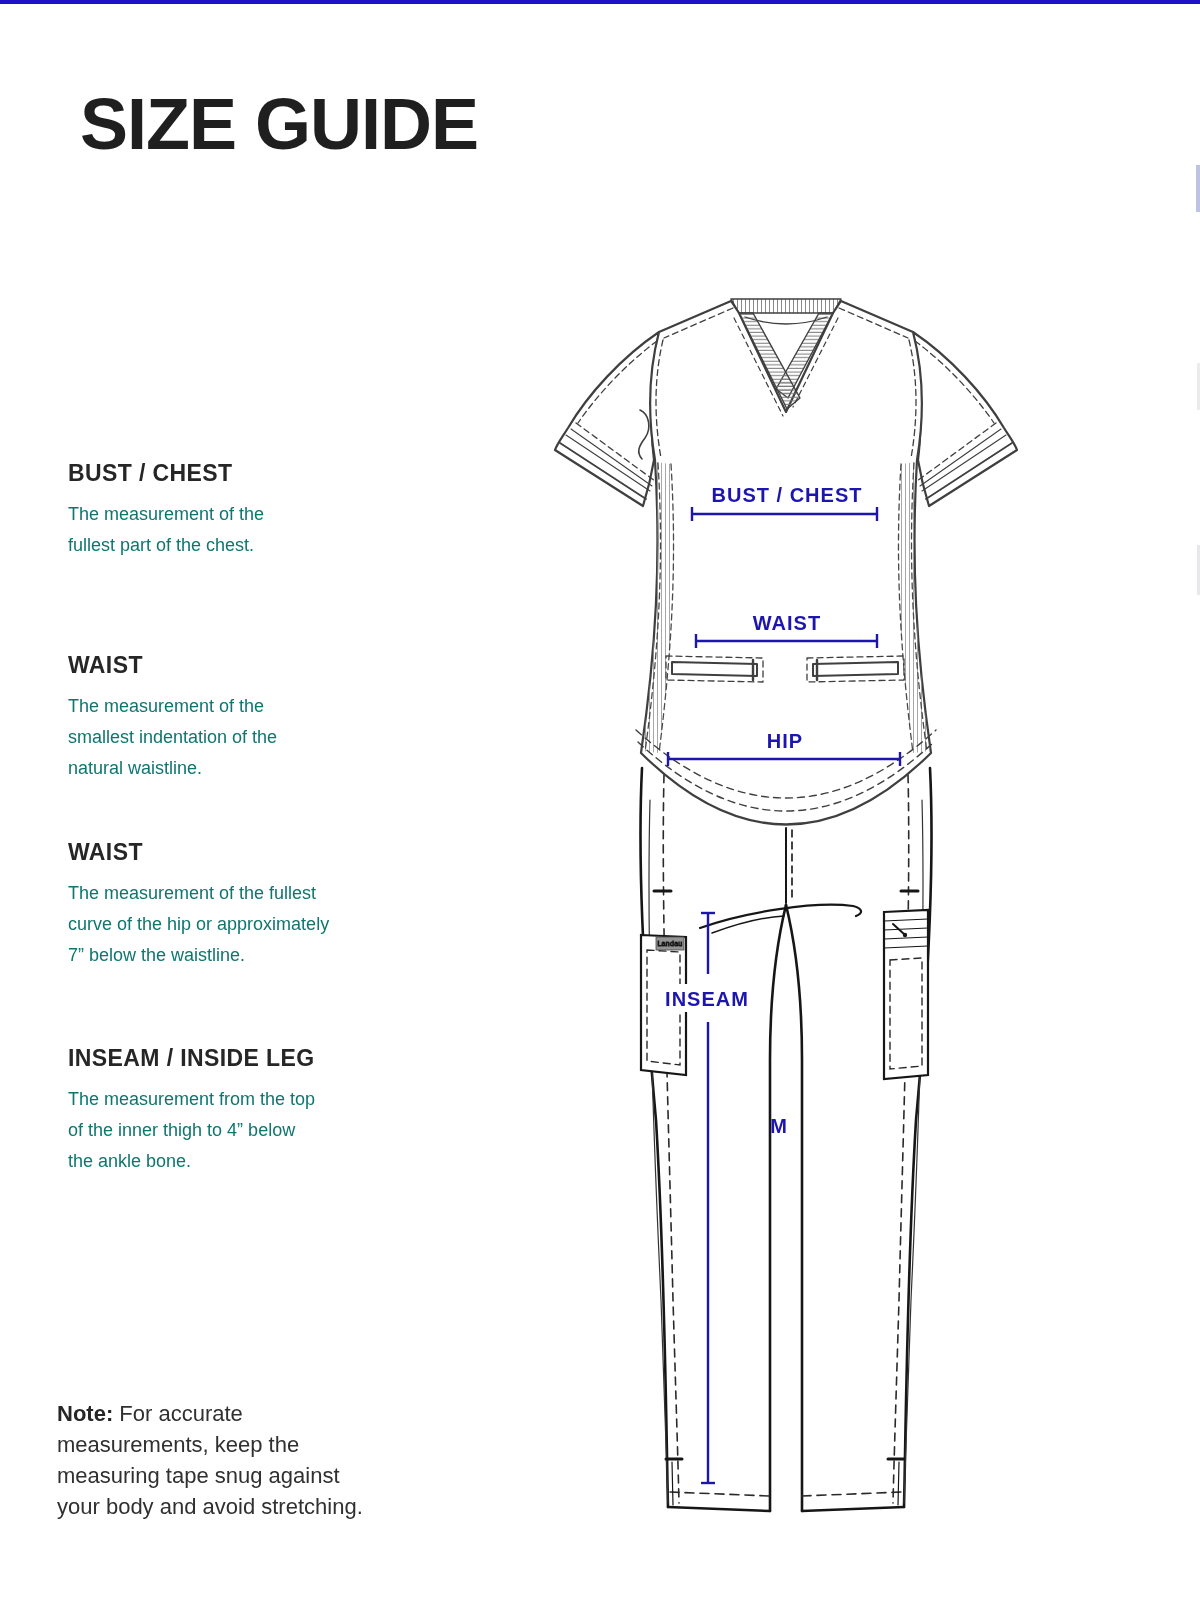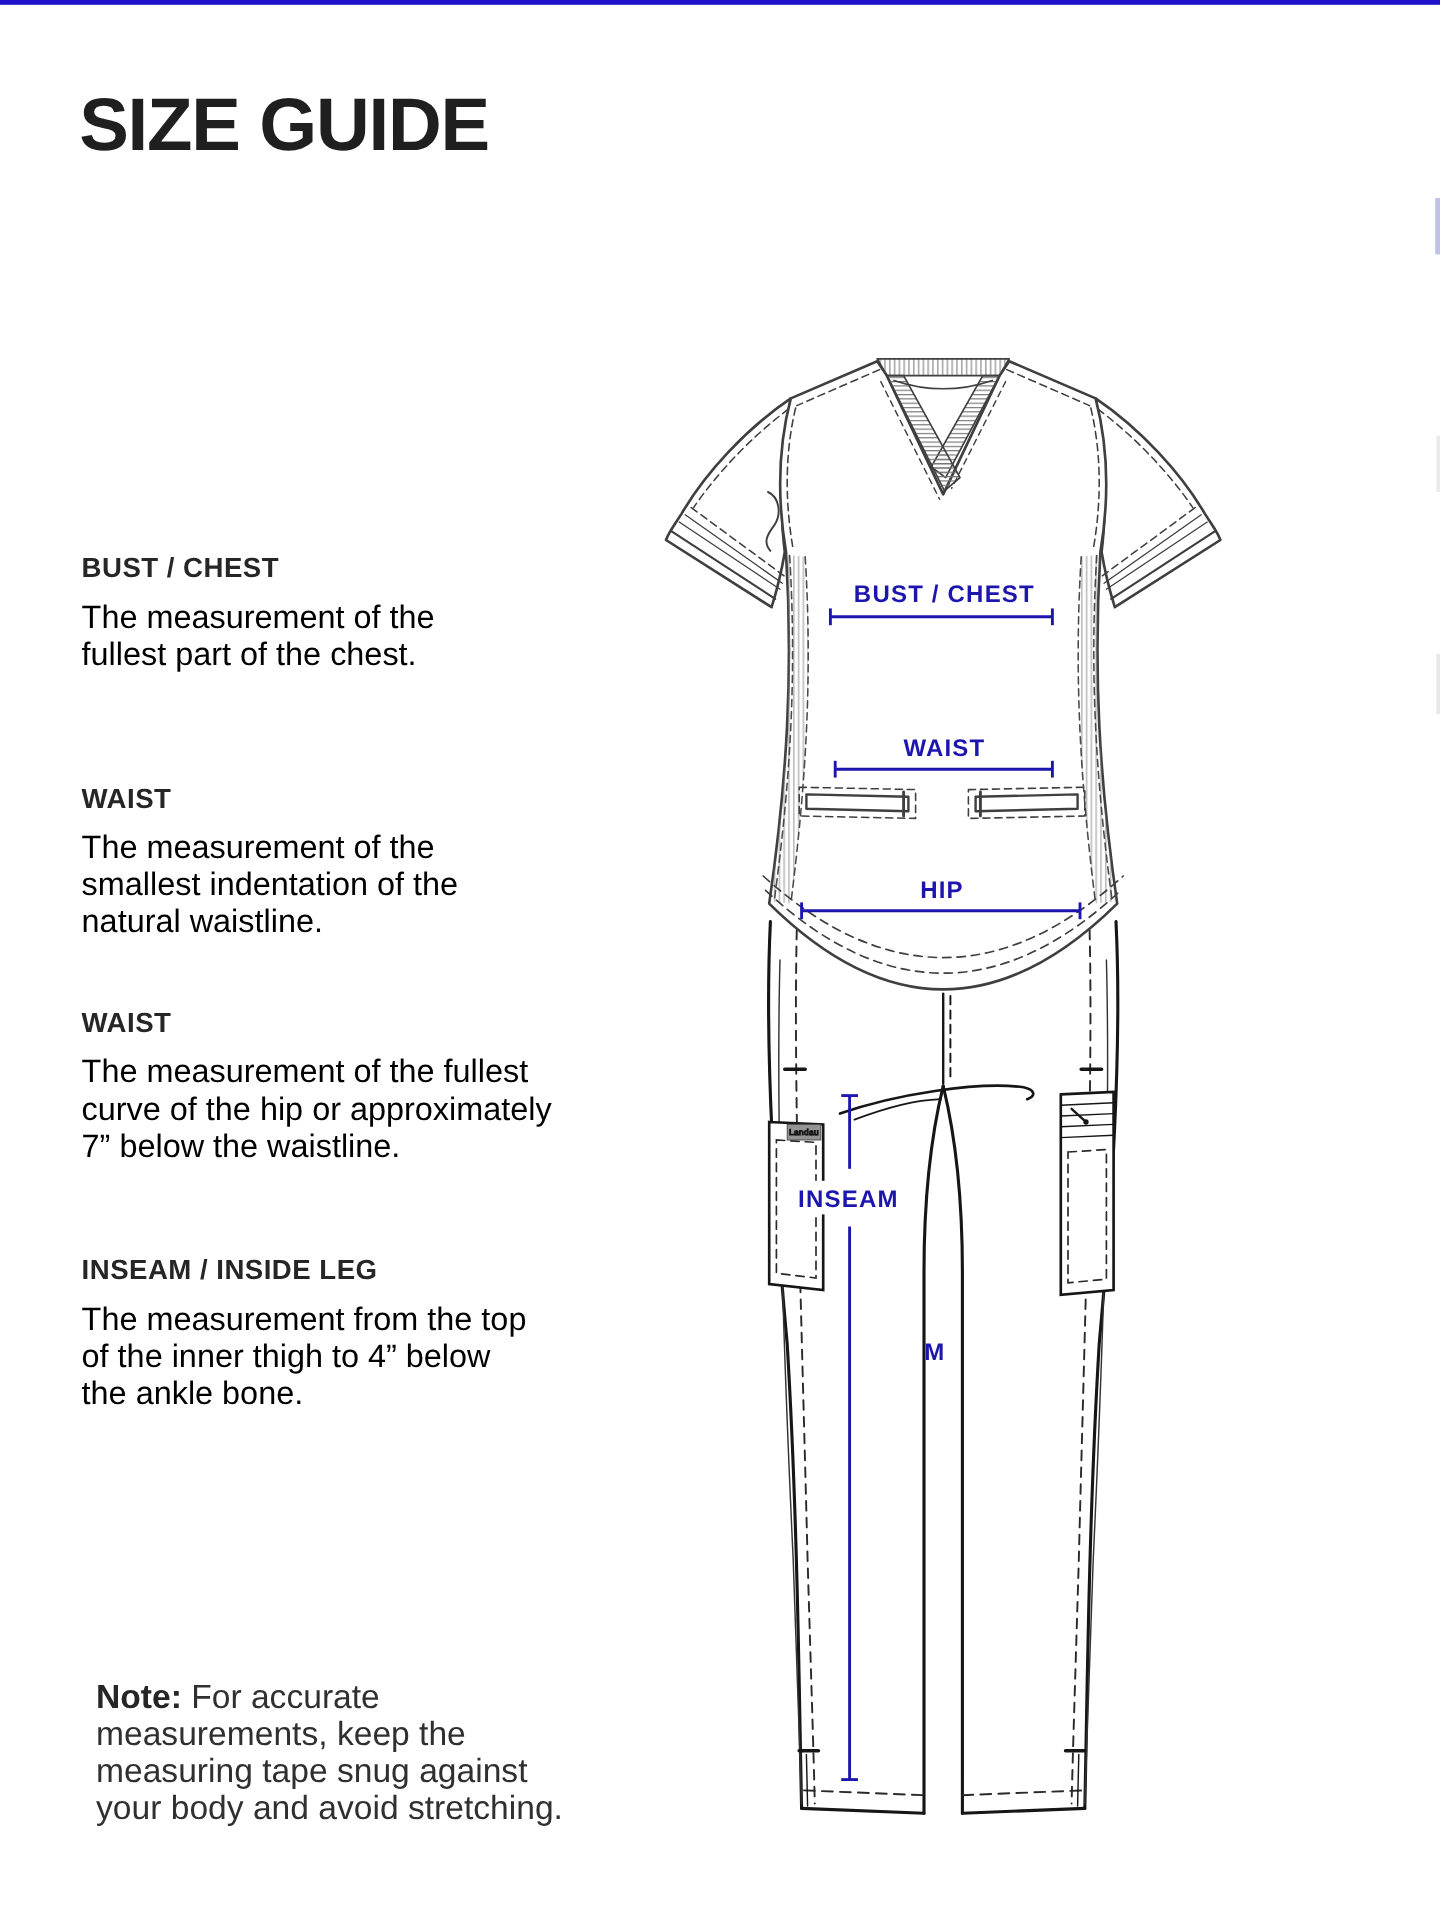--- a/index.html
+++ b/index.html
@@ -3,33 +3,33 @@
 <meta charset="utf-8">
 <style>
   html,body { margin:0; padding:0; background:#ffffff; }
   .page {
     position:relative; width:1200px; height:1600px; background:#ffffff;
     font-family:"Liberation Sans","DejaVu Sans",sans-serif; color:#2b2b2b;
     overflow:hidden;
   }
   .top-border { position:absolute; top:0; left:0; width:1200px; height:4px; background:#1e12c8; }
   .title {
-    position:absolute; left:66px; top:74px; margin:0;
-    font-size:62px; font-weight:700; letter-spacing:-1px; line-height:1; color:#1f1f1f;
+    position:absolute; left:66px; top:74px; margin:14px;
+    font-size:72px; font-weight:700; letter-spacing:-1px; line-height:1; color:#1f1f1f;
   }
   .intro {
     position:absolute; left:68px; top:182px; margin:0; width:470px;
     font-size:28px; line-height:41px; white-space:pre-line; color:#2e2e2e;
   }
   .def { position:absolute; left:68px; width:410px; }
   .def h2 { margin:0 0 12px 0; font-size:23px; font-weight:700; letter-spacing:.4px; color:#262626; }
-  .def p { margin:0; font-size:27px; line-height:31px; white-space:pre-line; color:#000000; }
+  .def p { margin:0; font-size:18px; line-height:31px; white-space:pre-line; color:#0f766e; }
   .note {
-    position:absolute; left:80px; top:1398px; width:410px; margin:0;
-    font-size:28px; line-height:31px; white-space:pre-line; color:#303030;
+    position:absolute; left:57px; top:1398px; width:410px; margin:0;
+    font-size:22px; line-height:31px; white-space:pre-line; color:#303030;
   }
   .note strong { font-weight:700; color:#262626; }
   svg.fig { position:absolute; left:536px; top:282px; }
   .anno {
     font-family:"Liberation Sans","DejaVu Sans",sans-serif;
     font-weight:700; font-size:20px; letter-spacing:1px;
     fill:#1d16ae; text-anchor:middle;
   }
   .anno-sm { font-size:20px; }
   .tag-text {

